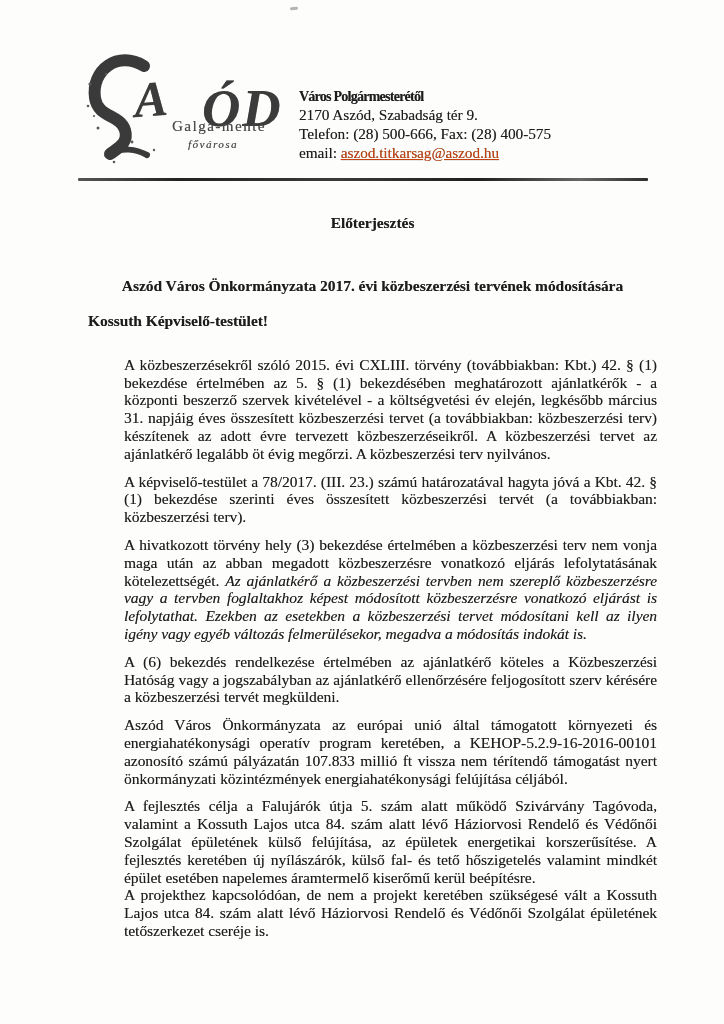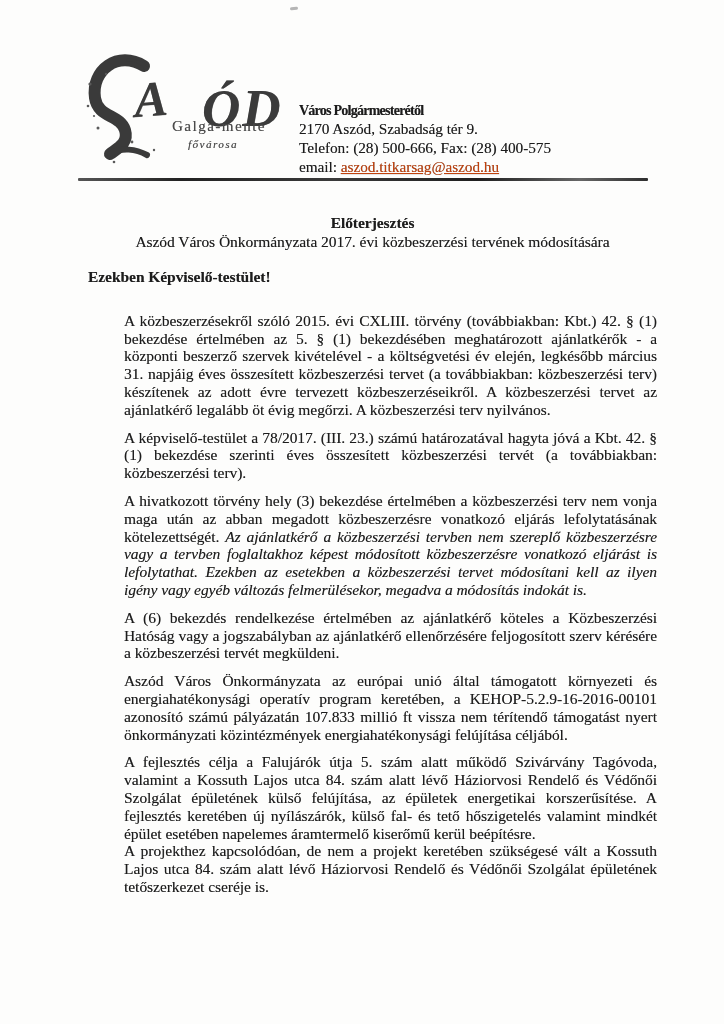--- a/index.html
+++ b/index.html
@@ -45,21 +45,21 @@
     font-size: 15px; letter-spacing: 1.5px;
     color: #4a4a4a;
   }
   .logo-script2 {
     position: absolute; left: 104px; top: 84px;
     font-size: 11px; font-style: italic; letter-spacing: 1.5px;
     color: #4a4a4a;
   }
 
   .contact {
-    position: absolute; left: 299px; top: 100px;
+    position: absolute; left: 299px; top: 86px;
     font-size: 15.2px; line-height: 19px;
     white-space: nowrap;
   }
   .contact-office {
     font-weight: bold;
     letter-spacing: -0.8px;
     transform: scaleX(0.92);
     transform-origin: left center;
   }
   .email-link { color: #c2410c; text-decoration: underline; }
@@ -71,21 +71,21 @@
     border-radius: 1px;
   }
 
   
   .content {
     position: absolute; left: 88px; top: 213px;
     width: 569px;
     font-size: 15.4px; line-height: 17.8px;
   }
   .doc-title { text-align: center; font-weight: bold; line-height: 19px; }
-  .doc-subtitle { text-align: center; font-weight: normal; line-height: 19px; }
+  .doc-subtitle { text-align: center; font-weight: bold; line-height: 19px; margin-top: 44px; }
   .salutation { font-weight: bold; margin-top: 17px; }
 
   .paragraphs { margin-top: 26px; margin-left: 36px; }
   .paragraphs p { text-align: justify; margin-bottom: 10px; }
   .paragraphs p.no-gap-after { margin-bottom: 0; }
   .paragraphs p em { font-style: italic; }
 </style>
 </head>
 <body>
 
@@ -122,21 +122,21 @@
     <div>2170 Aszód, Szabadság tér 9.</div>
     <div>Telefon: (28) 500-666, Fax: (28) 400-575</div>
     <div><span>email: </span><span class="email-link">aszod.titkarsag@aszod.hu</span></div>
   </div>
 
   <div class="rule"></div>
 
   <div class="content">
     <div class="doc-title">Előterjesztés</div>
     <div class="doc-subtitle">Aszód Város Önkormányzata 2017. évi közbeszerzési tervének módosítására</div>
-    <div class="salutation">Ezekben Képviselő-testület!</div>
+    <div class="salutation">Kossuth Képviselő-testület!</div>
 
     <div class="paragraphs">
       <p>A közbeszerzésekről szóló 2015. évi CXLIII. törvény (továbbiakban: Kbt.) 42. § (1) bekezdése értelmében az 5. § (1) bekezdésében meghatározott ajánlatkérők - a központi beszerző szervek kivételével - a költségvetési év elején, legkésőbb március 31. napjáig éves összesített közbeszerzési tervet (a továbbiakban: közbeszerzési terv) készítenek az adott évre tervezett közbeszerzéseikről. A közbeszerzési tervet az ajánlatkérő legalább öt évig megőrzi. A közbeszerzési terv nyilvános.</p>
       <p>A képviselő-testület a 78/2017. (III. 23.) számú határozatával hagyta jóvá a Kbt. 42. § (1) bekezdése szerinti éves összesített közbeszerzési tervét (a továbbiakban: közbeszerzési terv).</p>
       <p><span>A hivatkozott törvény hely (3) bekezdése értelmében a közbeszerzési terv nem vonja maga után az abban megadott közbeszerzésre vonatkozó eljárás lefolytatásának kötelezettségét. </span><em>Az ajánlatkérő a közbeszerzési tervben nem szereplő közbeszerzésre vagy a tervben foglaltakhoz képest módosított közbeszerzésre vonatkozó eljárást is lefolytathat. Ezekben az esetekben a közbeszerzési tervet módosítani kell az ilyen igény vagy egyéb változás felmerülésekor, megadva a módosítás indokát is.</em></p>
       <p>A (6) bekezdés rendelkezése értelmében az ajánlatkérő köteles a Közbeszerzési Hatóság vagy a jogszabályban az ajánlatkérő ellenőrzésére feljogosított szerv kérésére a közbeszerzési tervét megküldeni.</p>
       <p>Aszód Város Önkormányzata az európai unió által támogatott környezeti és energiahatékonysági operatív program keretében, a KEHOP-5.2.9-16-2016-00101 azonosító számú pályázatán 107.833 millió ft vissza nem térítendő támogatást nyert önkormányzati közintézmények energiahatékonysági felújítása céljából.</p>
       <p class="no-gap-after">A fejlesztés célja a Falujárók útja 5. szám alatt működő Szivárvány Tagóvoda, valamint a Kossuth Lajos utca 84. szám alatt lévő Háziorvosi Rendelő és Védőnői Szolgálat épületének külső felújítása, az épületek energetikai korszerűsítése. A fejlesztés keretében új nyílászárók, külső fal- és tető hőszigetelés valamint mindkét épület esetében napelemes áramtermelő kiserőmű kerül beépítésre.</p>
       <p>A projekthez kapcsolódóan, de nem a projekt keretében szükségesé vált a Kossuth Lajos utca 84. szám alatt lévő Háziorvosi Rendelő és Védőnői Szolgálat épületének tetőszerkezet cseréje is.</p>
     </div>

